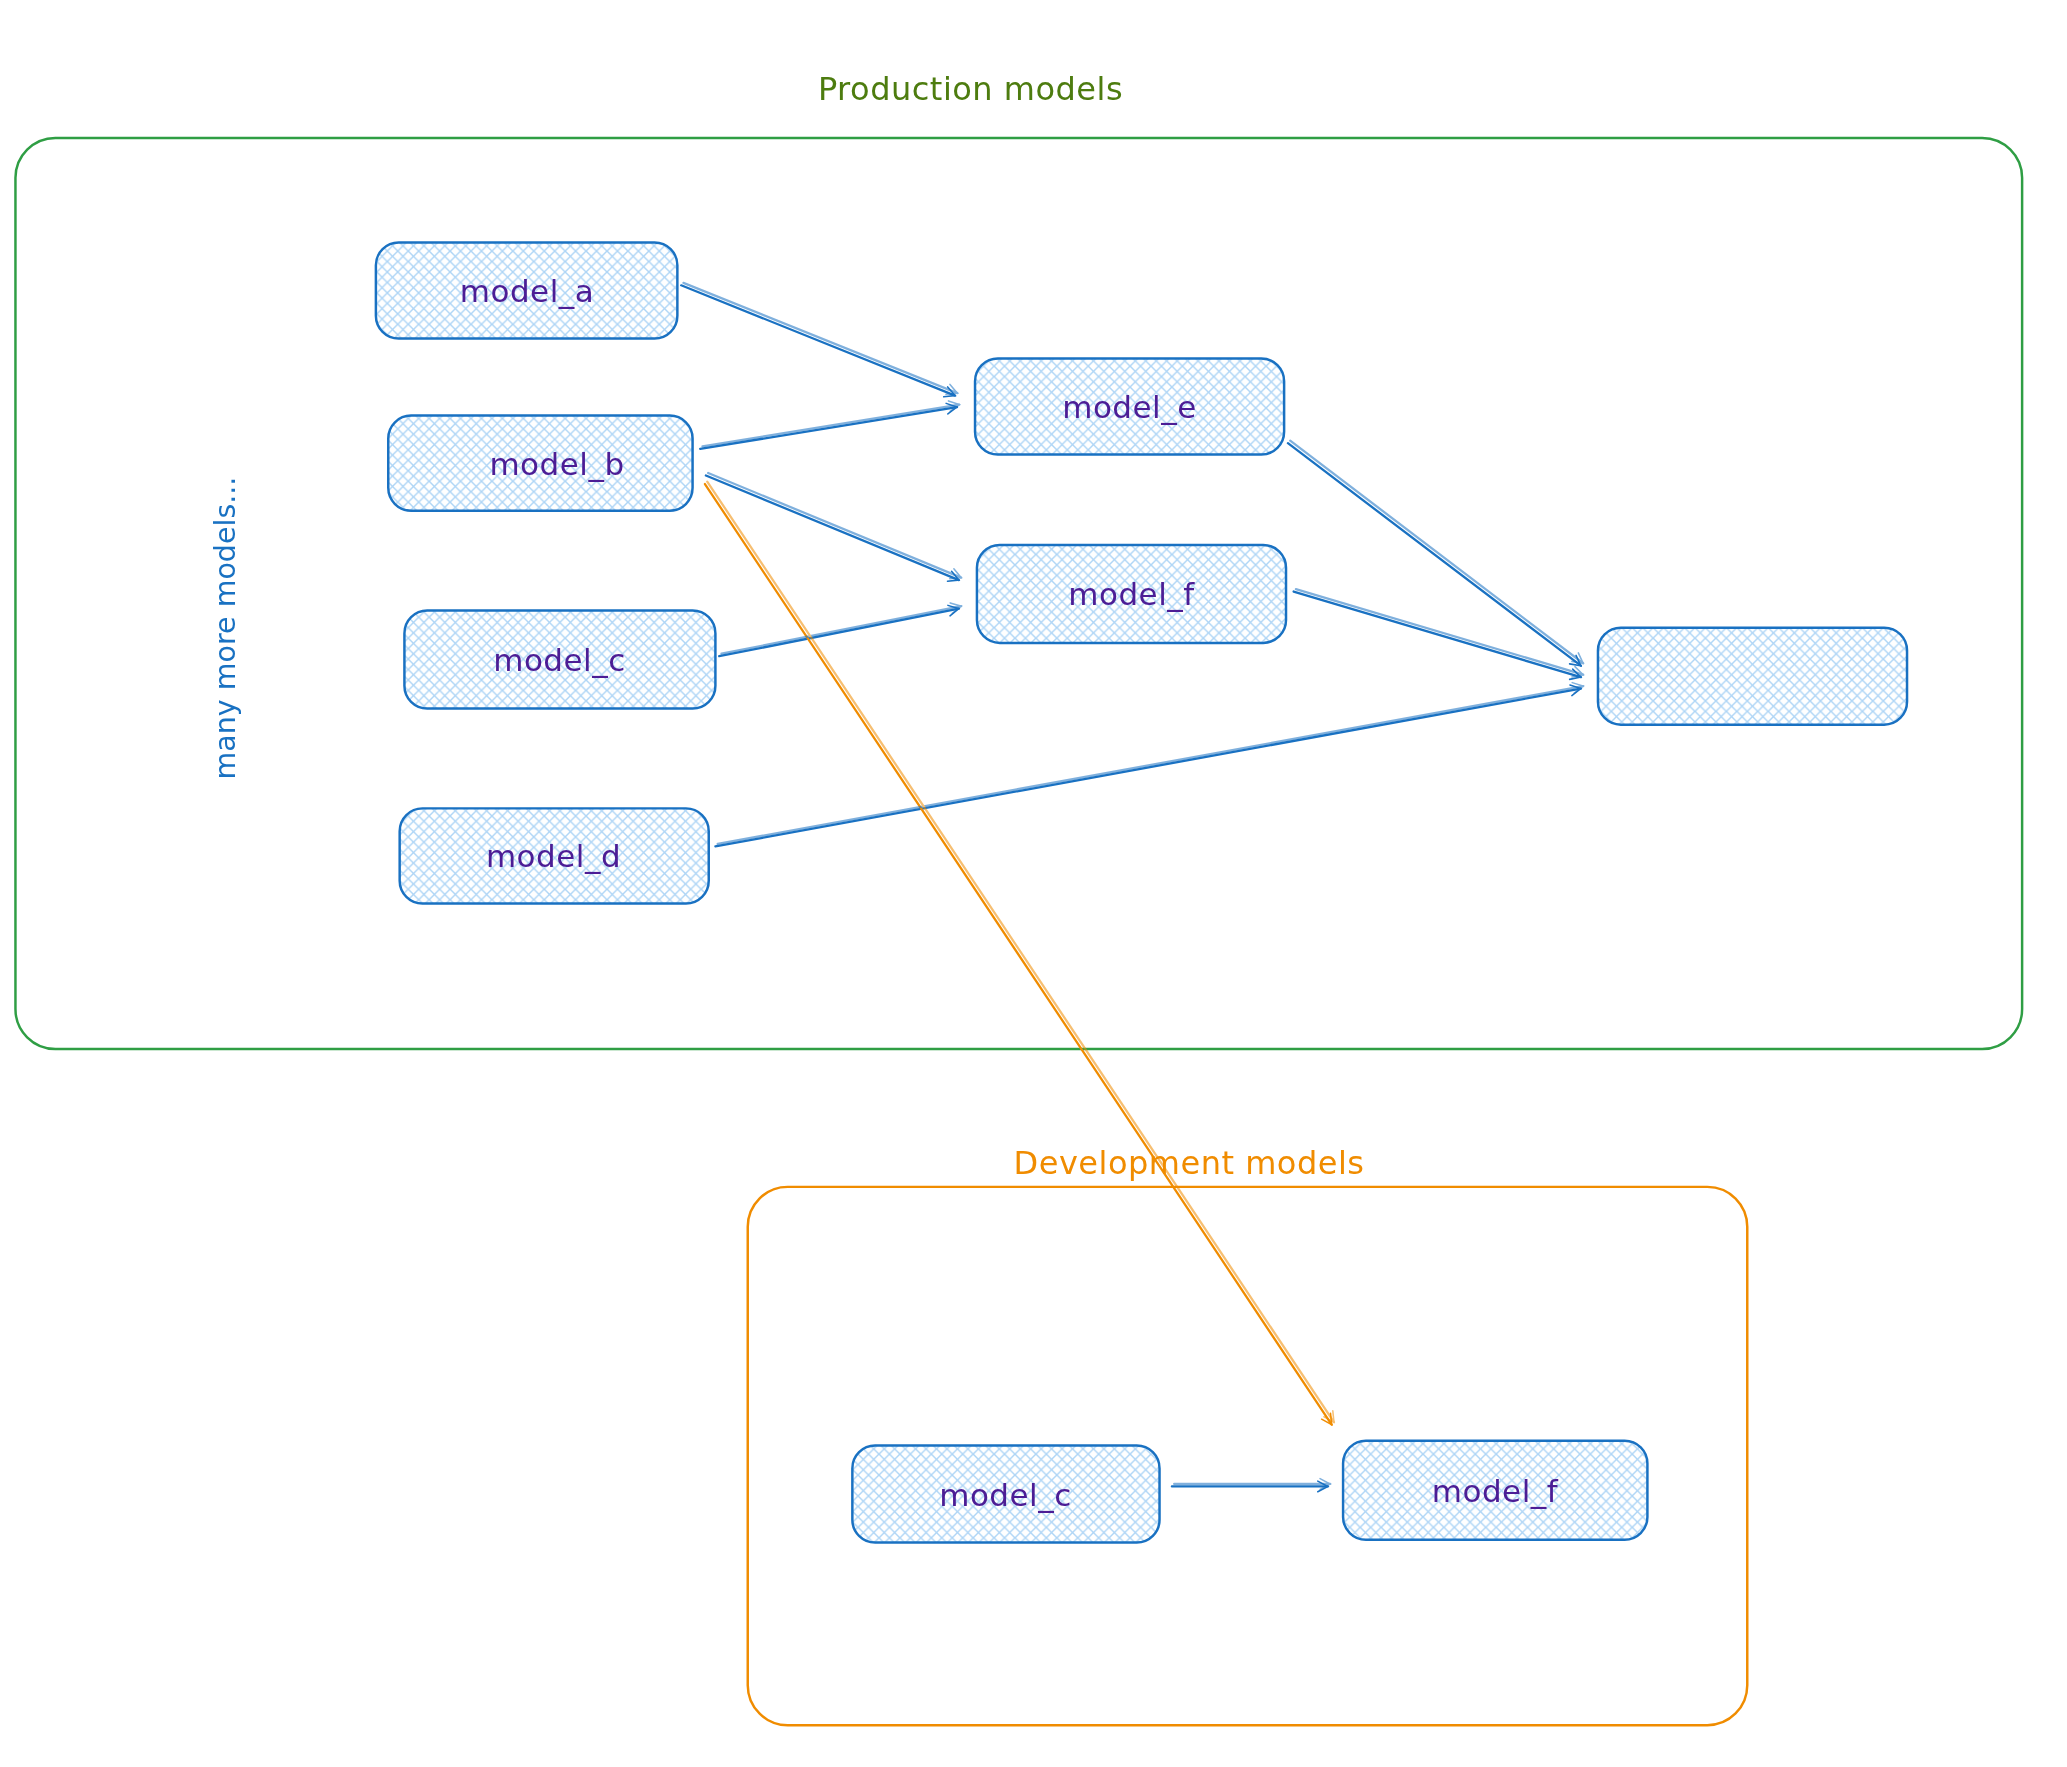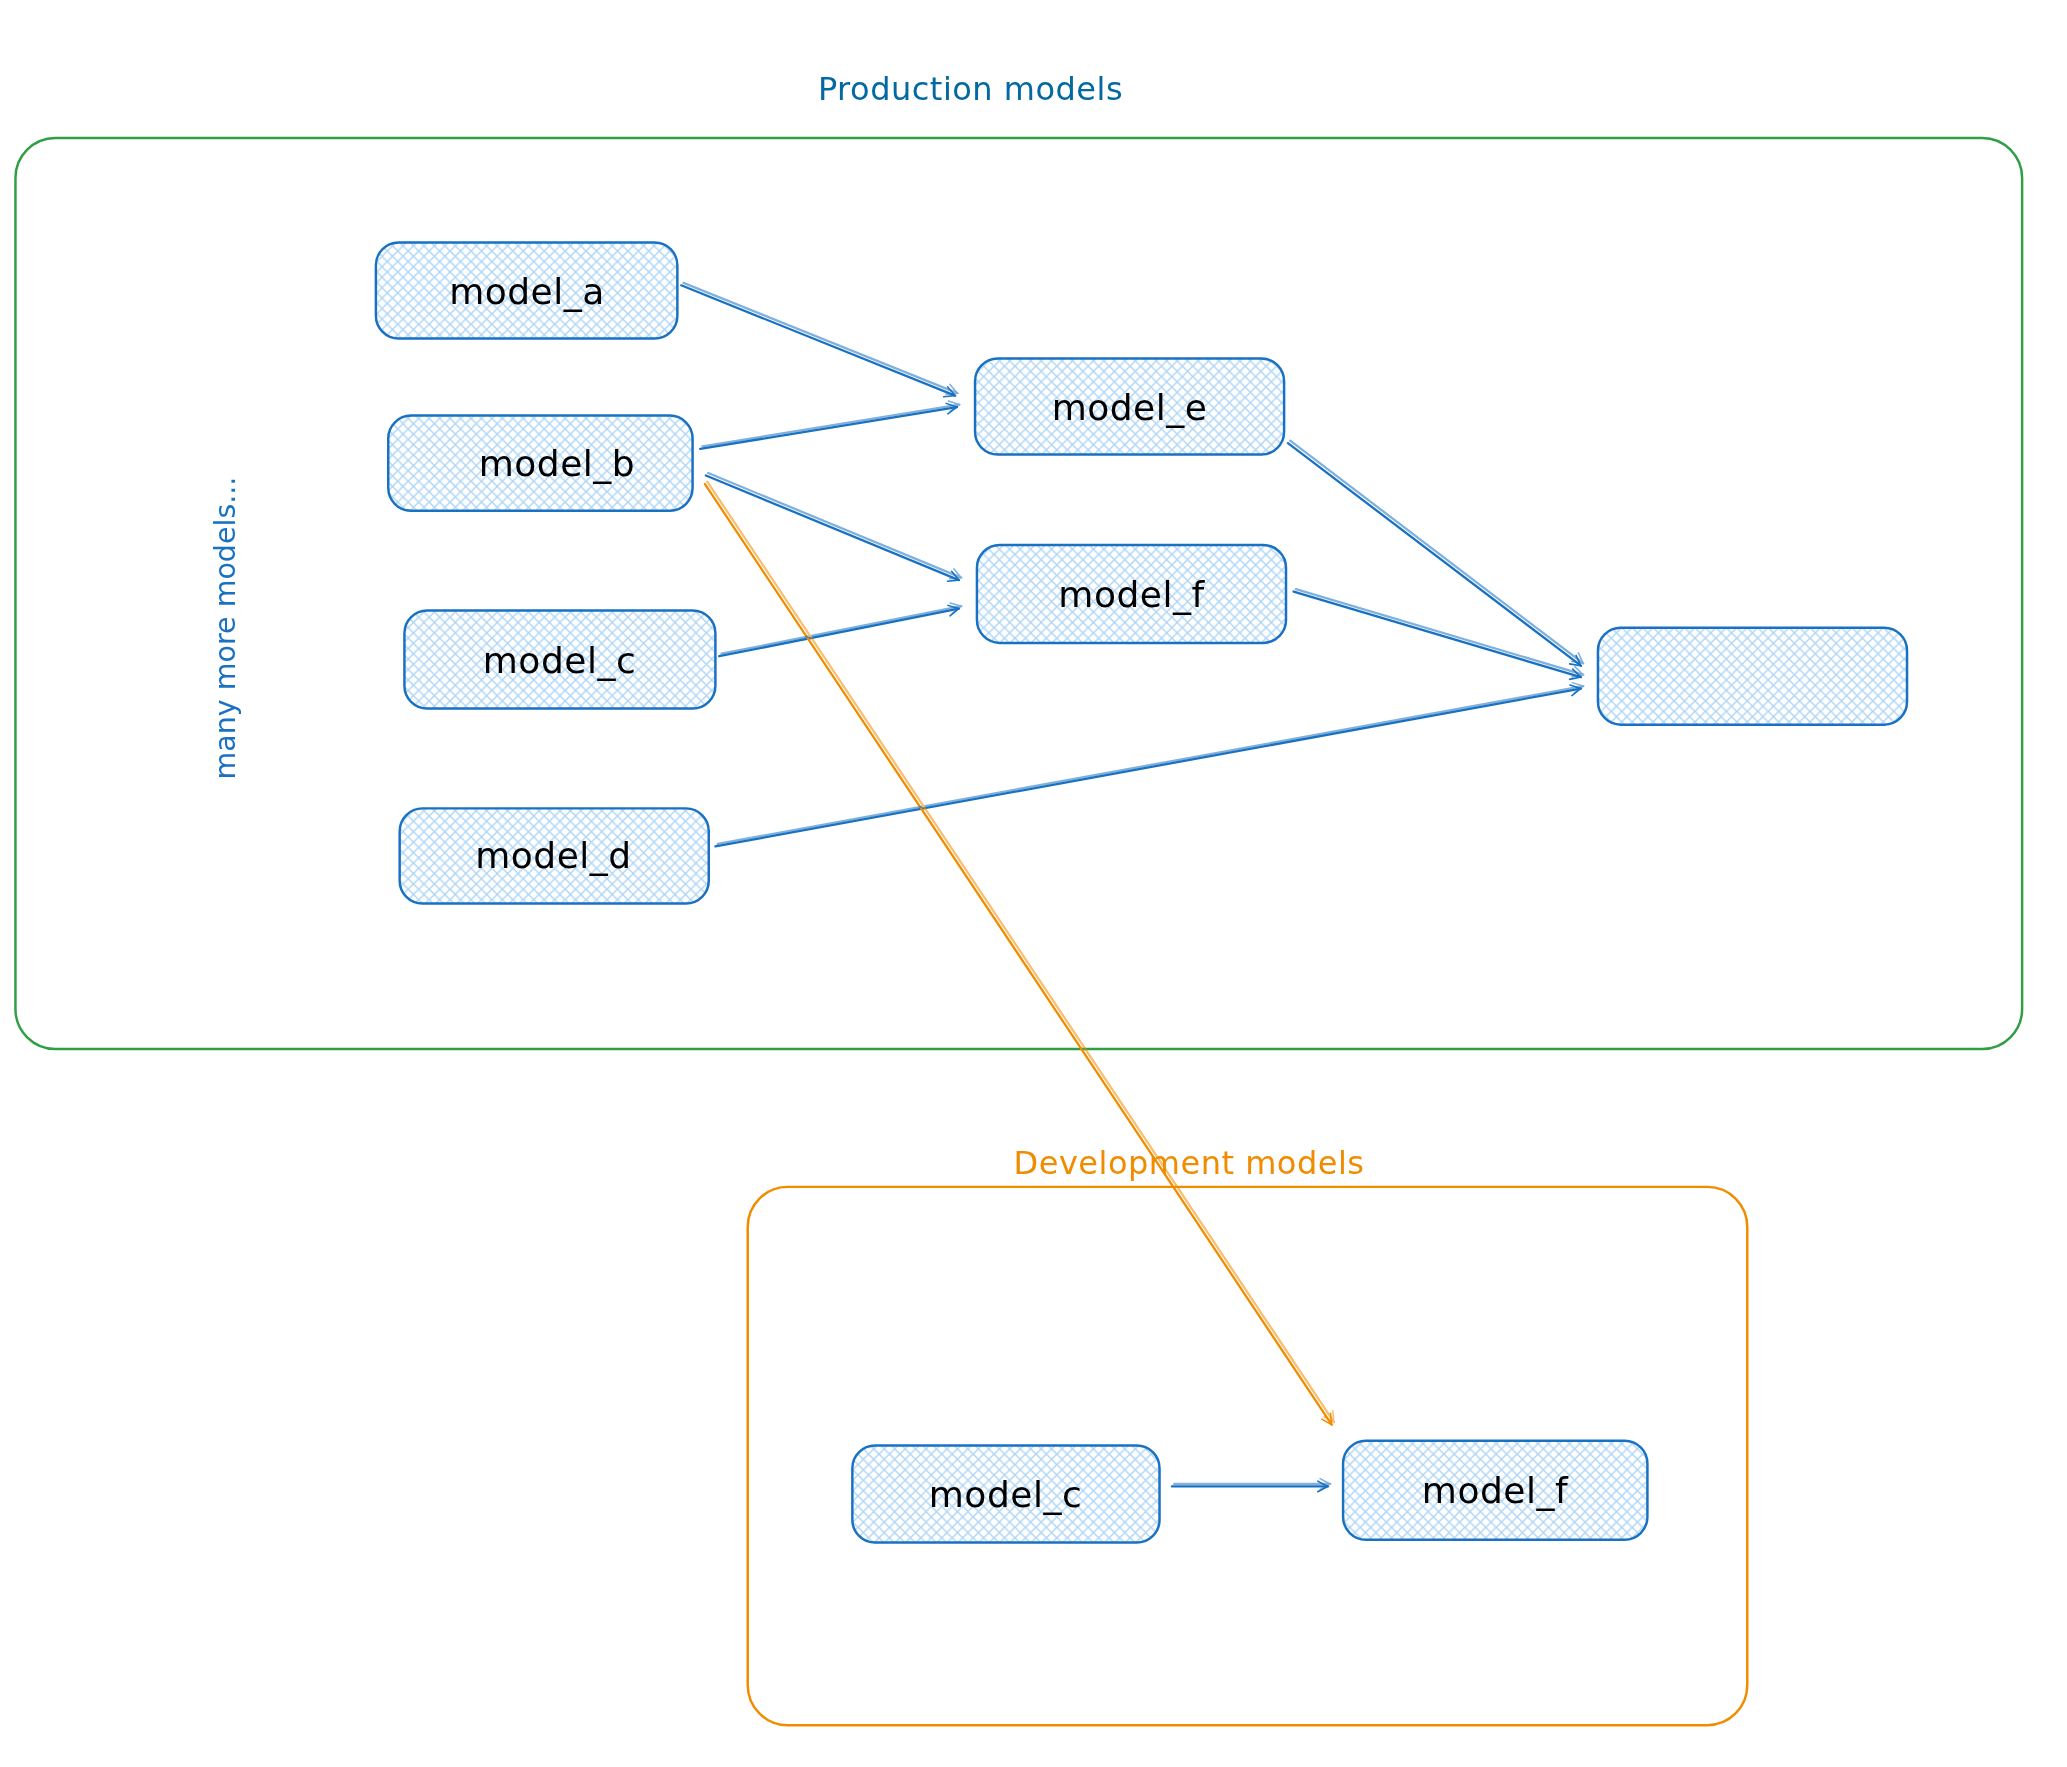--- a/index.html
+++ b/index.html
@@ -18,36 +18,36 @@
   .canvas svg.layer {
     position: absolute;
     left: 0;
     top: 0;
   }
   .label {
     position: absolute;
     display: flex;
     align-items: center;
     justify-content: center;
-    color: #000000;
-    font-size: 36px;
+    color: #4c1d95;
+    font-size: 31px;
     letter-spacing: 0.5px;
     white-space: nowrap;
     pointer-events: none;
   }
   .section-title {
     position: absolute;
     display: flex;
     align-items: center;
     justify-content: center;
     font-size: 32px;
     letter-spacing: 0.5px;
     white-space: nowrap;
   }
-  .title-production { color: #0369a1; }
+  .title-production { color: #4d7c0f; }
   .title-development { color: #f08c00; margin-top: 24px; }
   .side-note {
     position: absolute;
     left: 54px;
     top: 457px;
     width: 342px;
     height: 342px;
     display: flex;
     align-items: center;
     justify-content: center;

